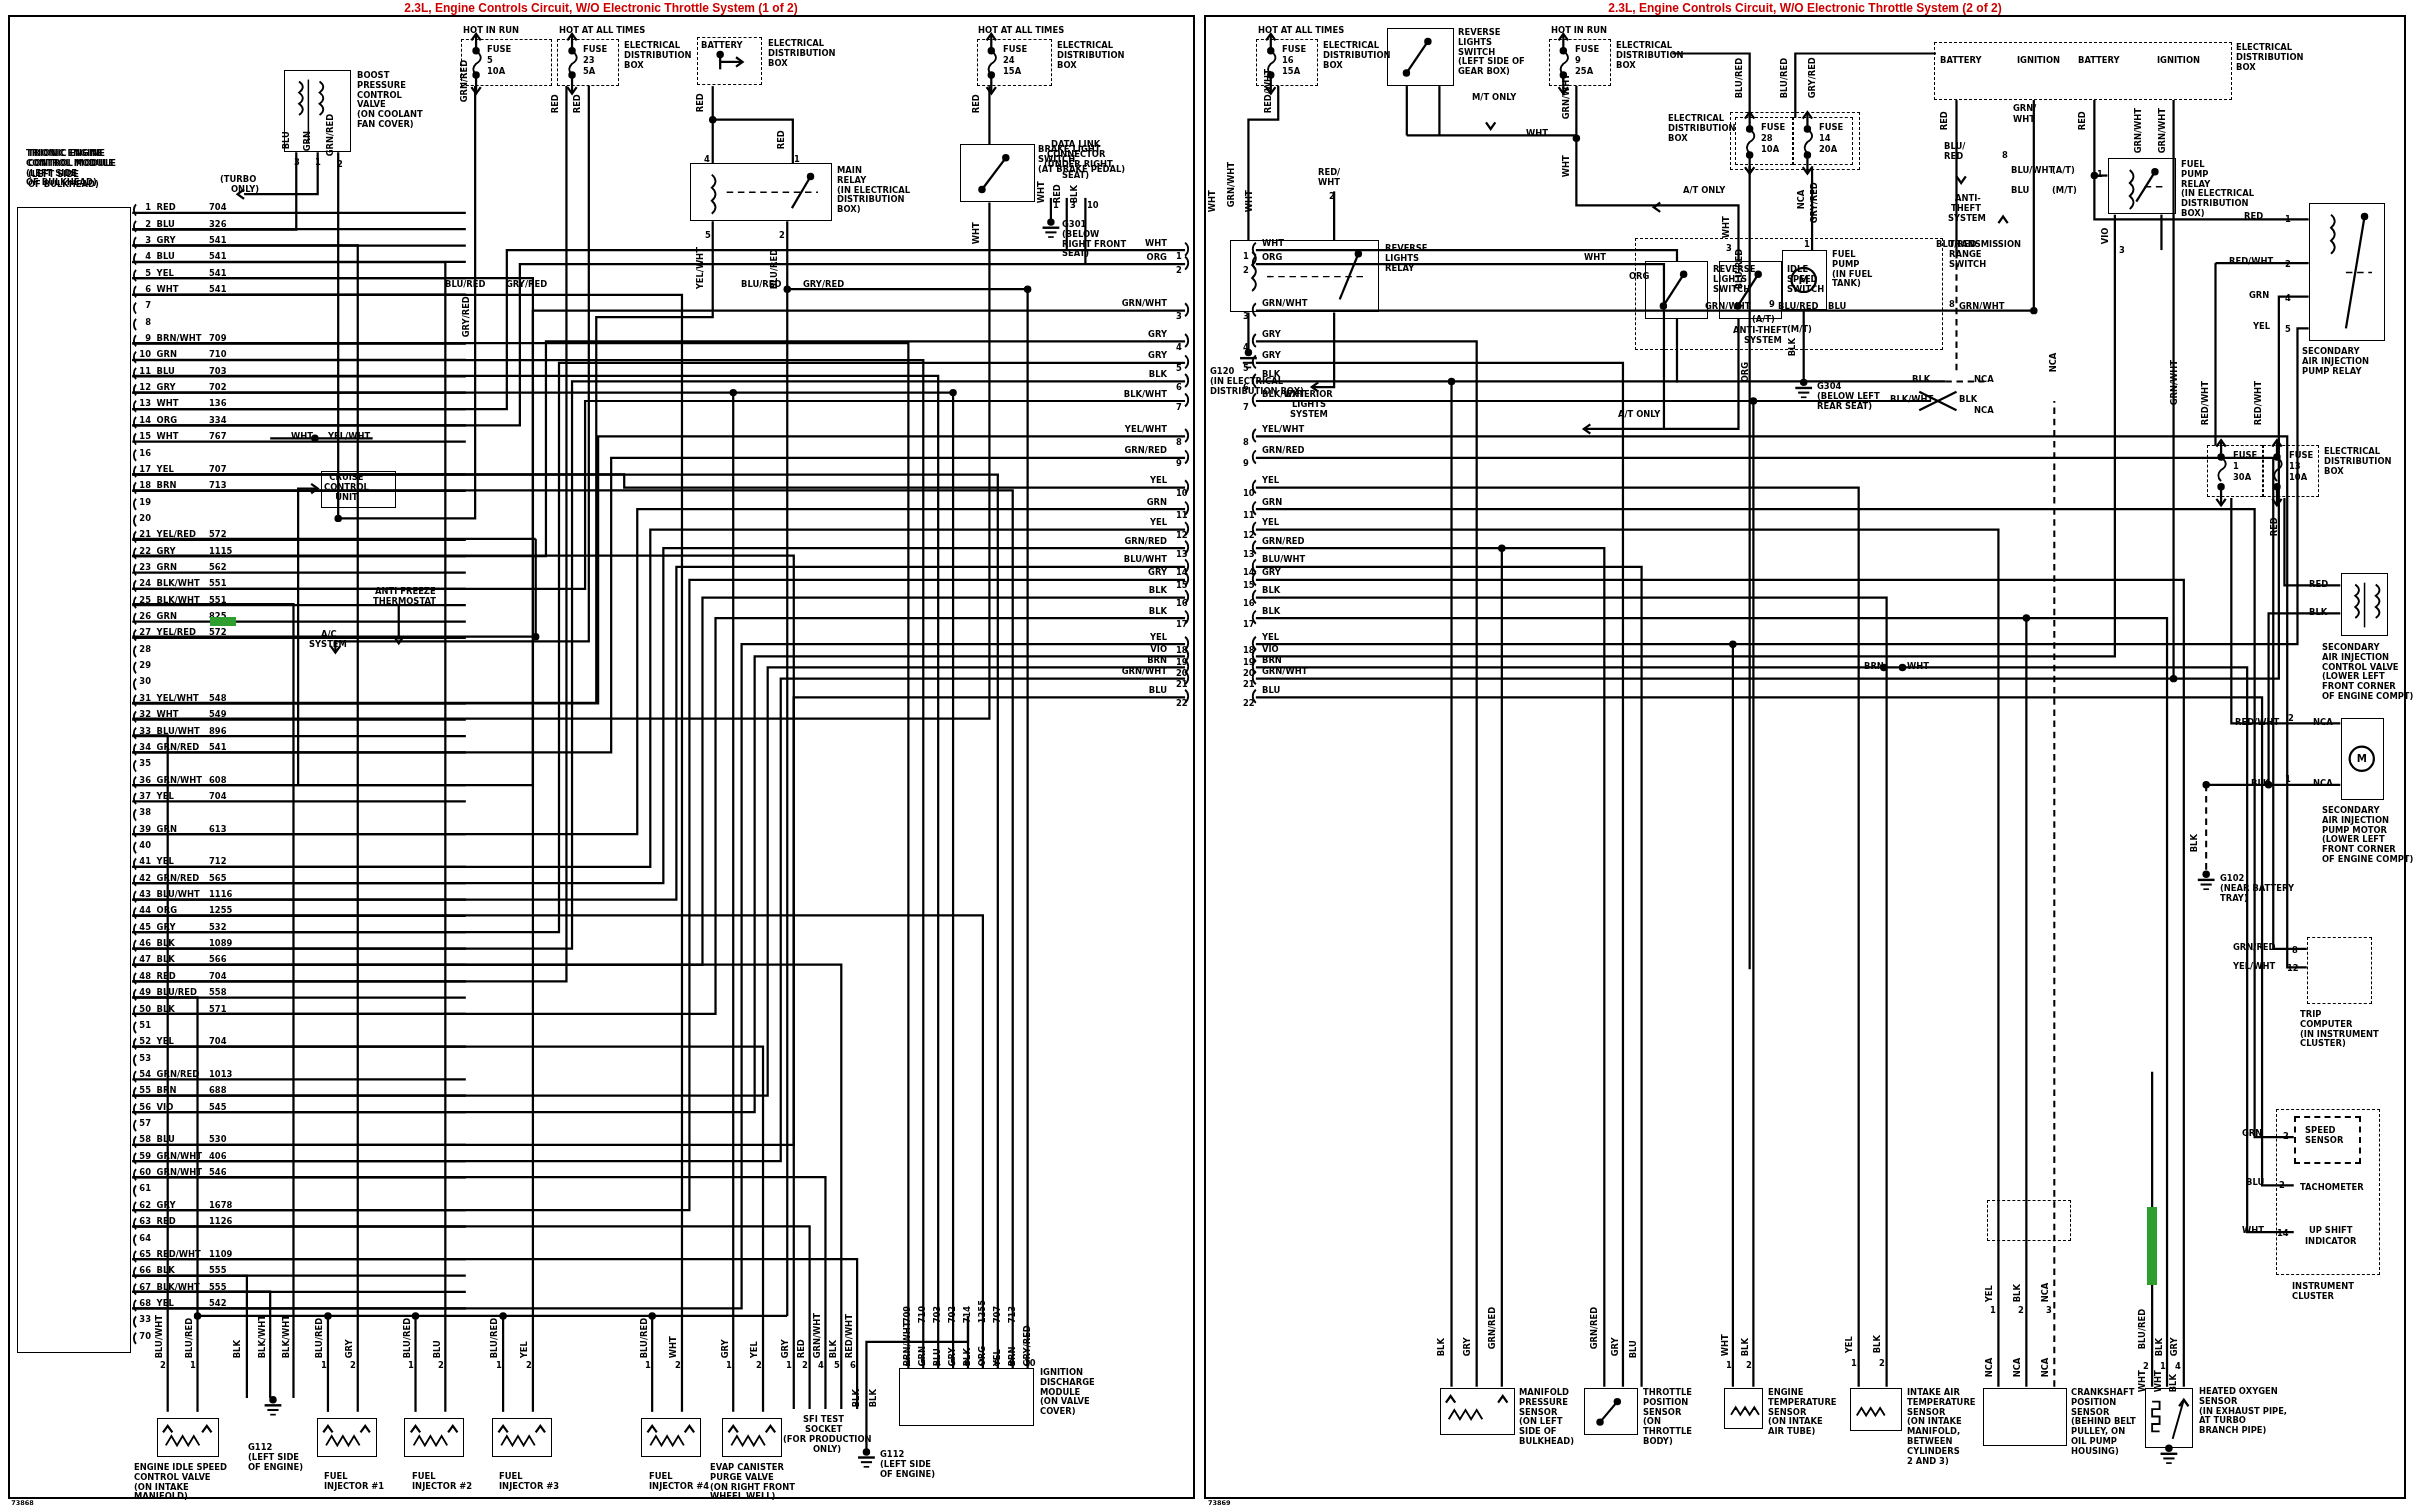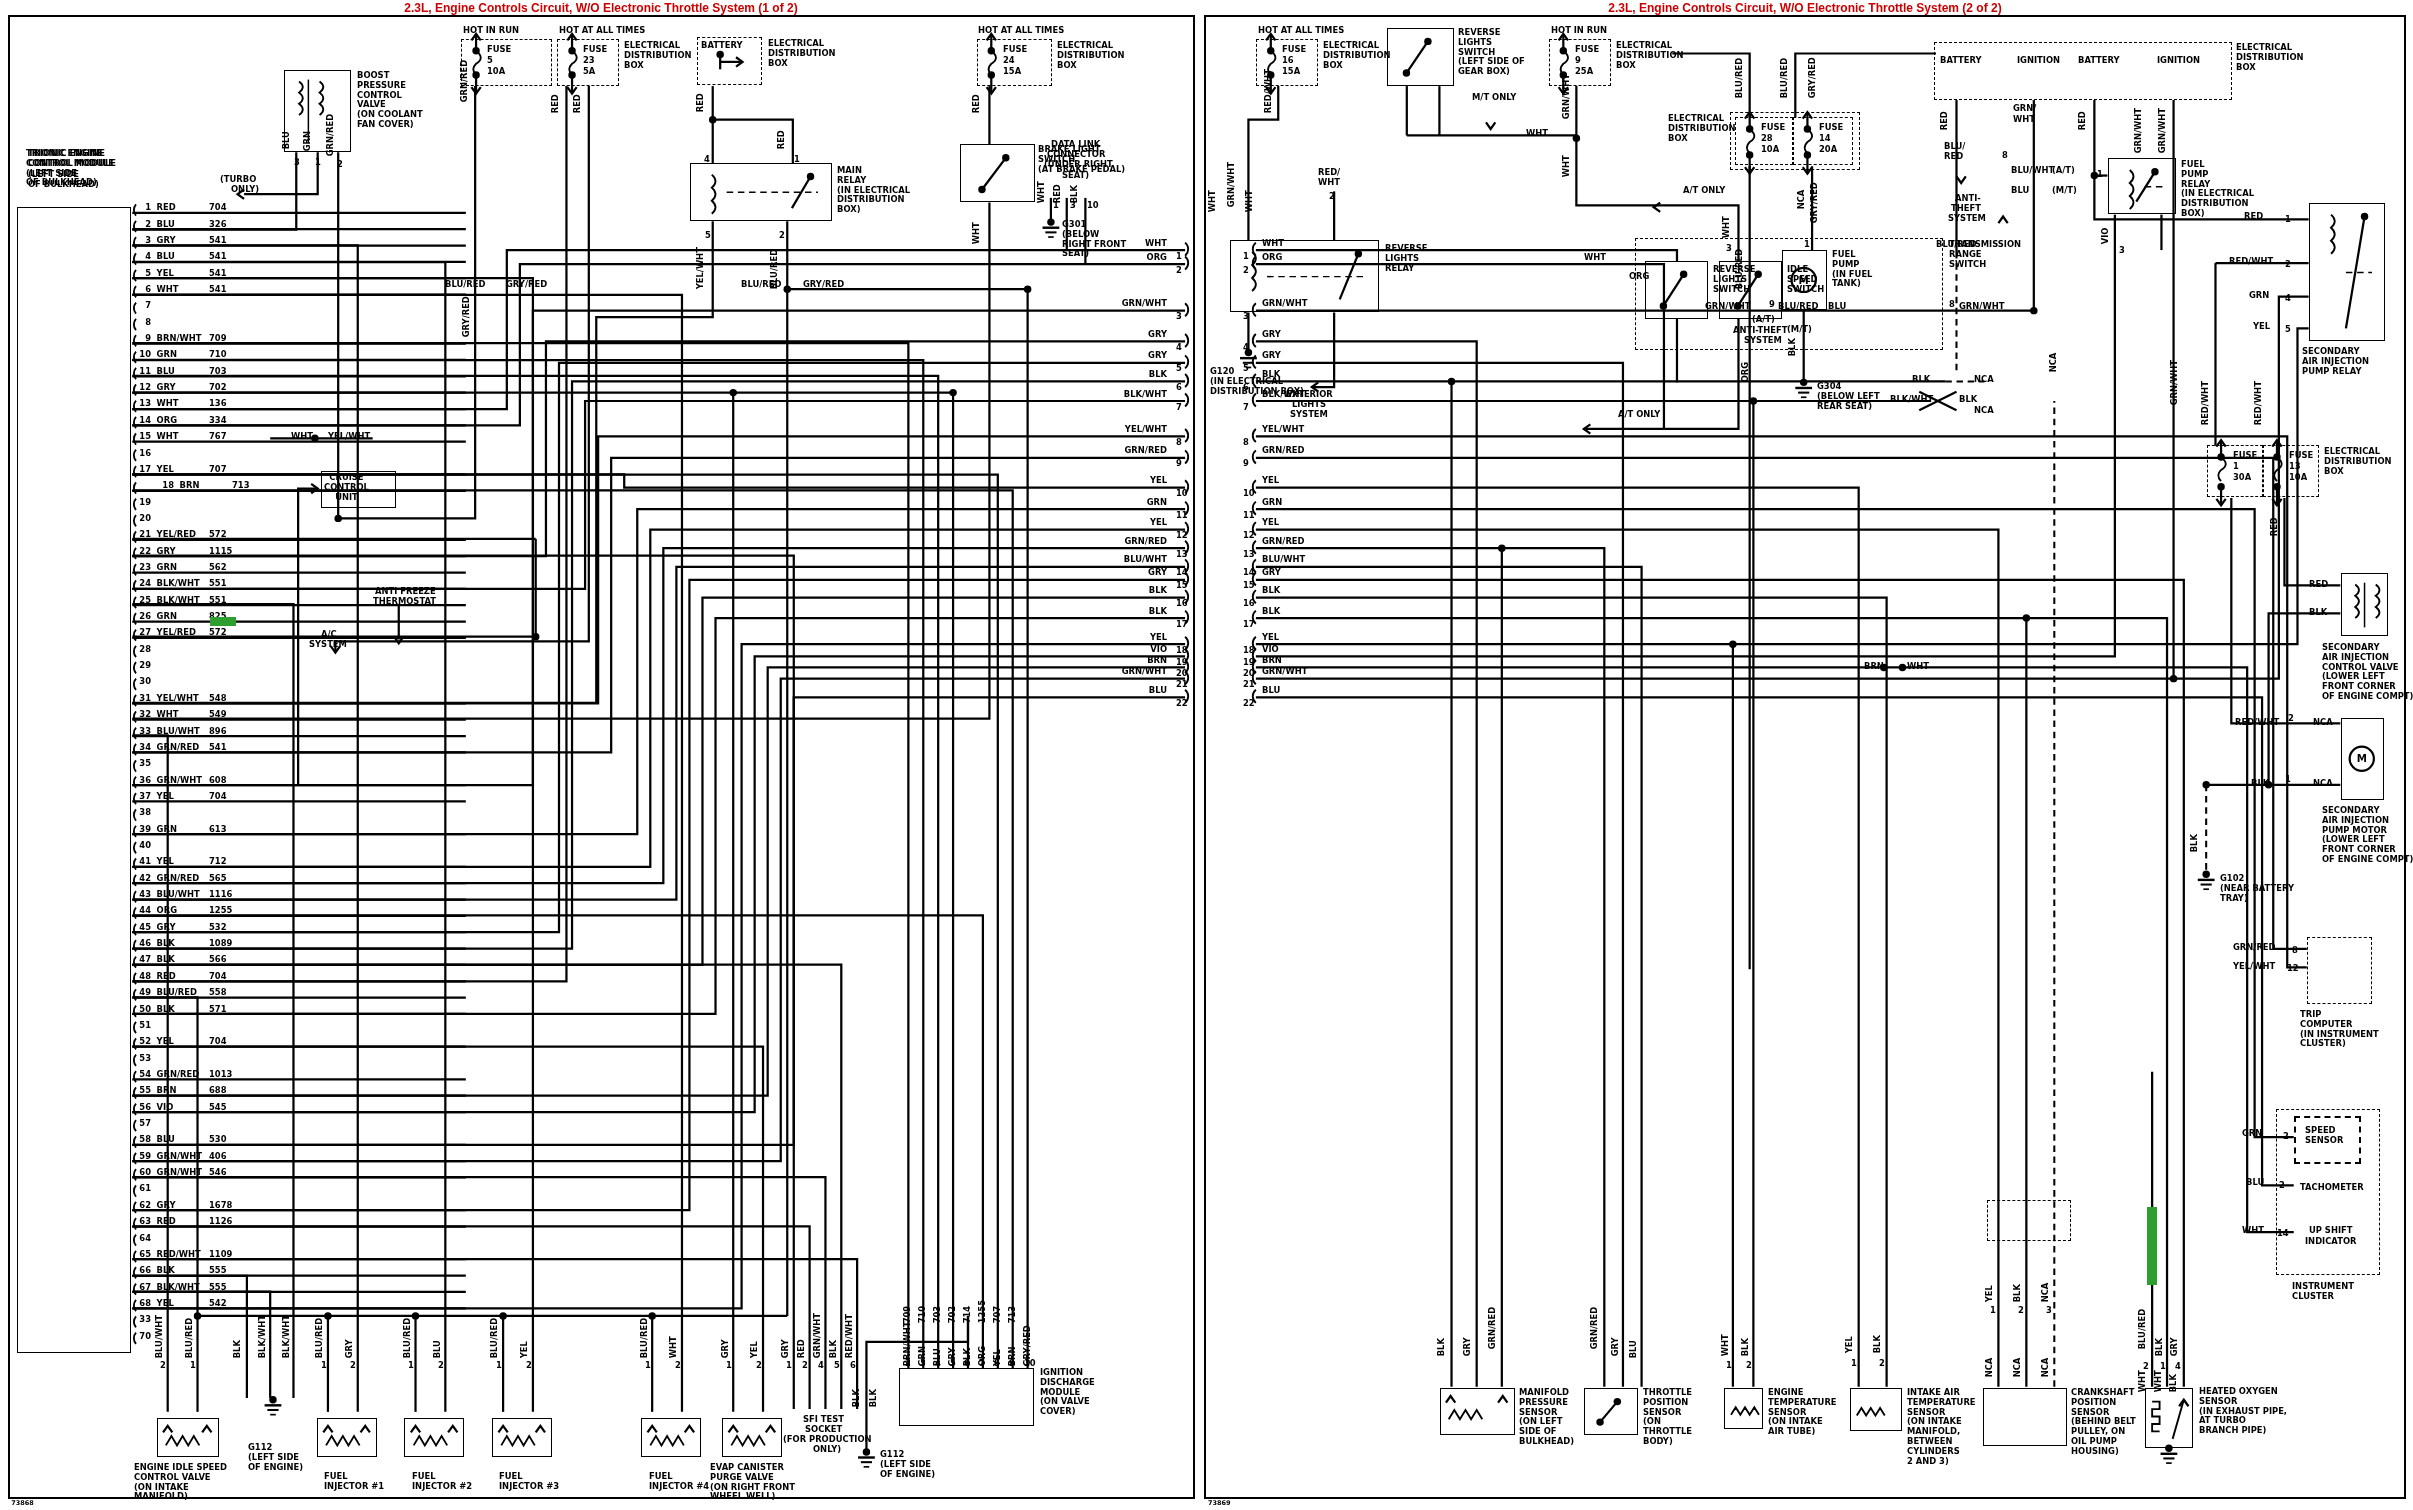--- a/index.html
+++ b/index.html
@@ -553,21 +553,21 @@
       <div class="pinrow" style="left: 136px; top: 317px;"><span class="pn">8</span><span class="pc"></span><span class="pw"></span></div>
       <div class="pinrow" style="left: 136px; top: 333px;"><span class="pn">9</span><span class="pc">BRN/WHT</span><span class="pw">709</span></div>
       <div class="pinrow" style="left: 136px; top: 349px;"><span class="pn">10</span><span class="pc">GRN</span><span class="pw">710</span></div>
       <div class="pinrow" style="left: 136px; top: 366px;"><span class="pn">11</span><span class="pc">BLU</span><span class="pw">703</span></div>
       <div class="pinrow" style="left: 136px; top: 382px;"><span class="pn">12</span><span class="pc">GRY</span><span class="pw">702</span></div>
       <div class="pinrow" style="left: 136px; top: 398px;"><span class="pn">13</span><span class="pc">WHT</span><span class="pw">136</span></div>
       <div class="pinrow" style="left: 136px; top: 415px;"><span class="pn">14</span><span class="pc">ORG</span><span class="pw">334</span></div>
       <div class="pinrow" style="left: 136px; top: 431px;"><span class="pn">15</span><span class="pc">WHT</span><span class="pw">767</span></div>
       <div class="pinrow" style="left: 136px; top: 448px;"><span class="pn">16</span><span class="pc"></span><span class="pw"></span></div>
       <div class="pinrow" style="left: 136px; top: 464px;"><span class="pn">17</span><span class="pc">YEL</span><span class="pw">707</span></div>
-      <div class="pinrow" style="left: 136px; top: 480px; margin-left: 23px;"><span class="pn">18</span><span class="pc">BRN</span><span class="pw">713</span></div>
+      <div class="pinrow" style="left: 136px; top: 480px;"><span class="pn">18</span><span class="pc">BRN</span><span class="pw">713</span></div>
       <div class="pinrow" style="left: 136px; top: 497px;"><span class="pn">19</span><span class="pc"></span><span class="pw"></span></div>
       <div class="pinrow" style="left: 136px; top: 513px;"><span class="pn">20</span><span class="pc"></span><span class="pw"></span></div>
       <div class="pinrow" style="left: 136px; top: 529px;"><span class="pn">21</span><span class="pc">YEL/RED</span><span class="pw">572</span></div>
       <div class="pinrow" style="left: 136px; top: 546px;"><span class="pn">22</span><span class="pc">GRY</span><span class="pw">1115</span></div>
       <div class="pinrow" style="left: 136px; top: 562px;"><span class="pn">23</span><span class="pc">GRN</span><span class="pw">562</span></div>
       <div class="pinrow" style="left: 136px; top: 578px;"><span class="pn">24</span><span class="pc">BLK/WHT</span><span class="pw">551</span></div>
       <div class="pinrow" style="left: 136px; top: 595px;"><span class="pn">25</span><span class="pc">BLK/WHT</span><span class="pw">551</span></div>
       <div class="pinrow" style="left: 136px; top: 611px;"><span class="pn">26</span><span class="pc">GRN</span><span class="pw">825</span></div>
       <div class="pinrow" style="left: 136px; top: 627px;"><span class="pn">27</span><span class="pc">YEL/RED</span><span class="pw">572</span></div>
       <div class="pinrow" style="left: 136px; top: 644px;"><span class="pn">28</span><span class="pc"></span><span class="pw"></span></div>

